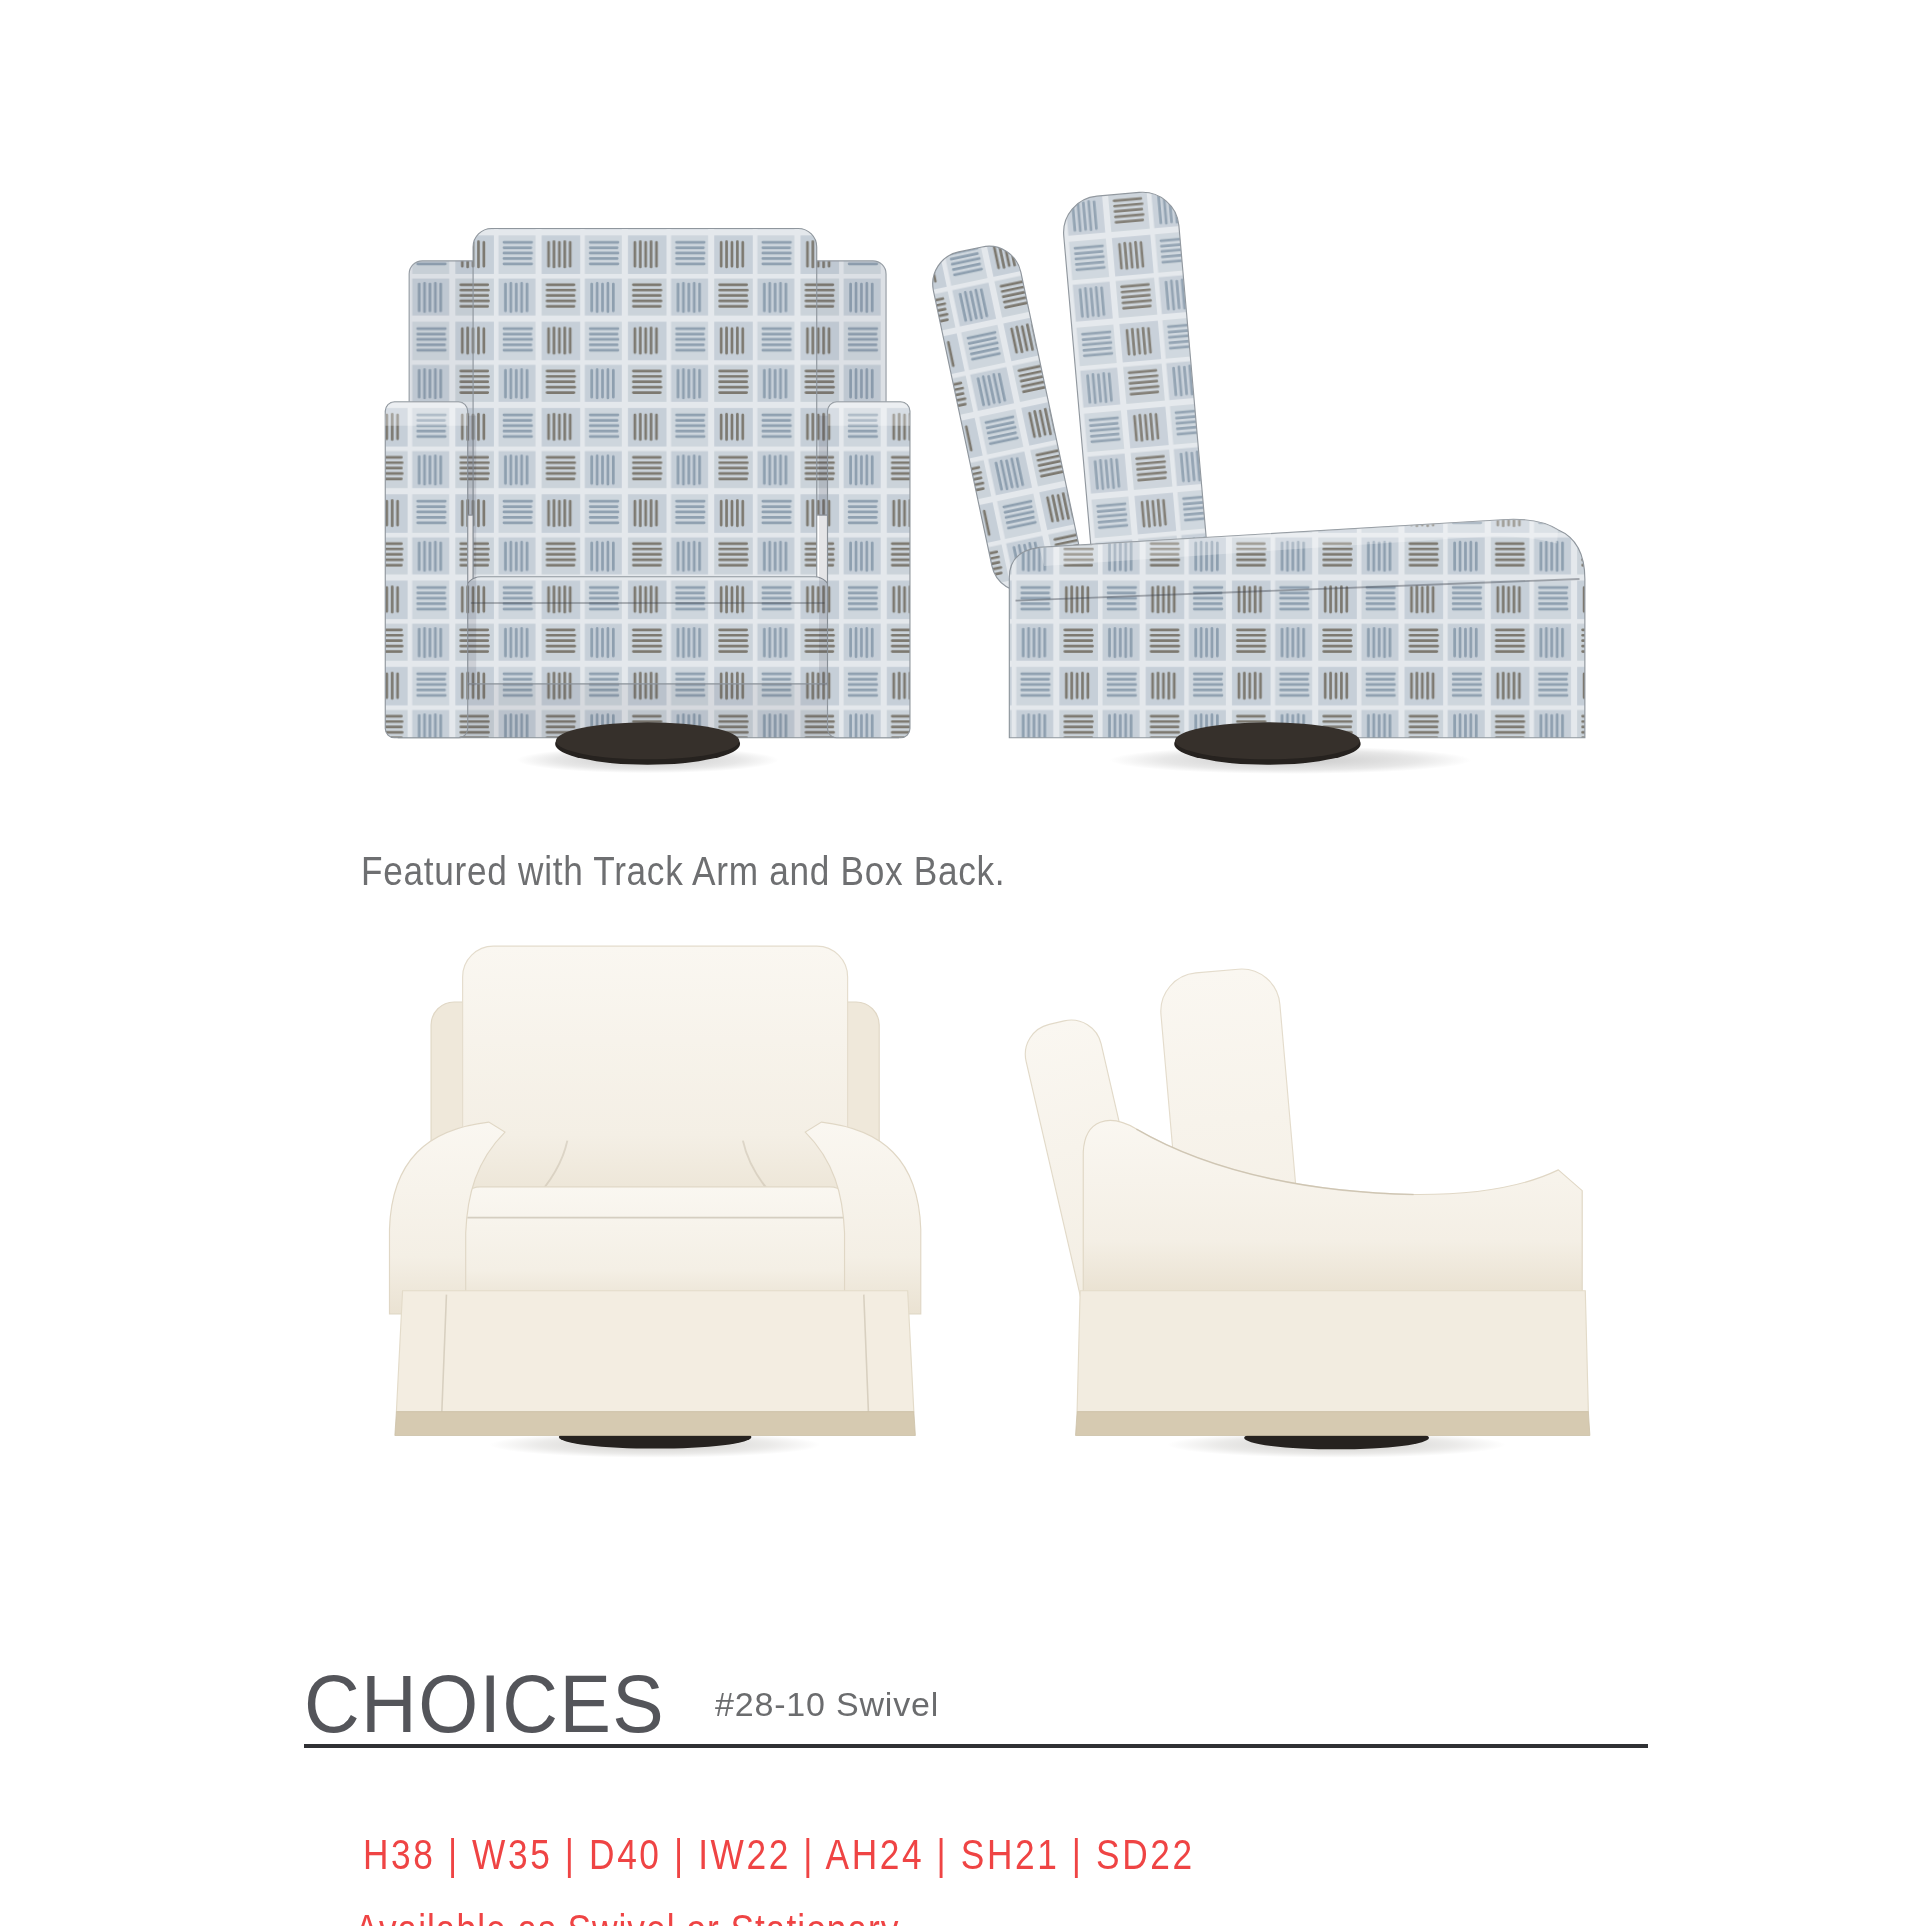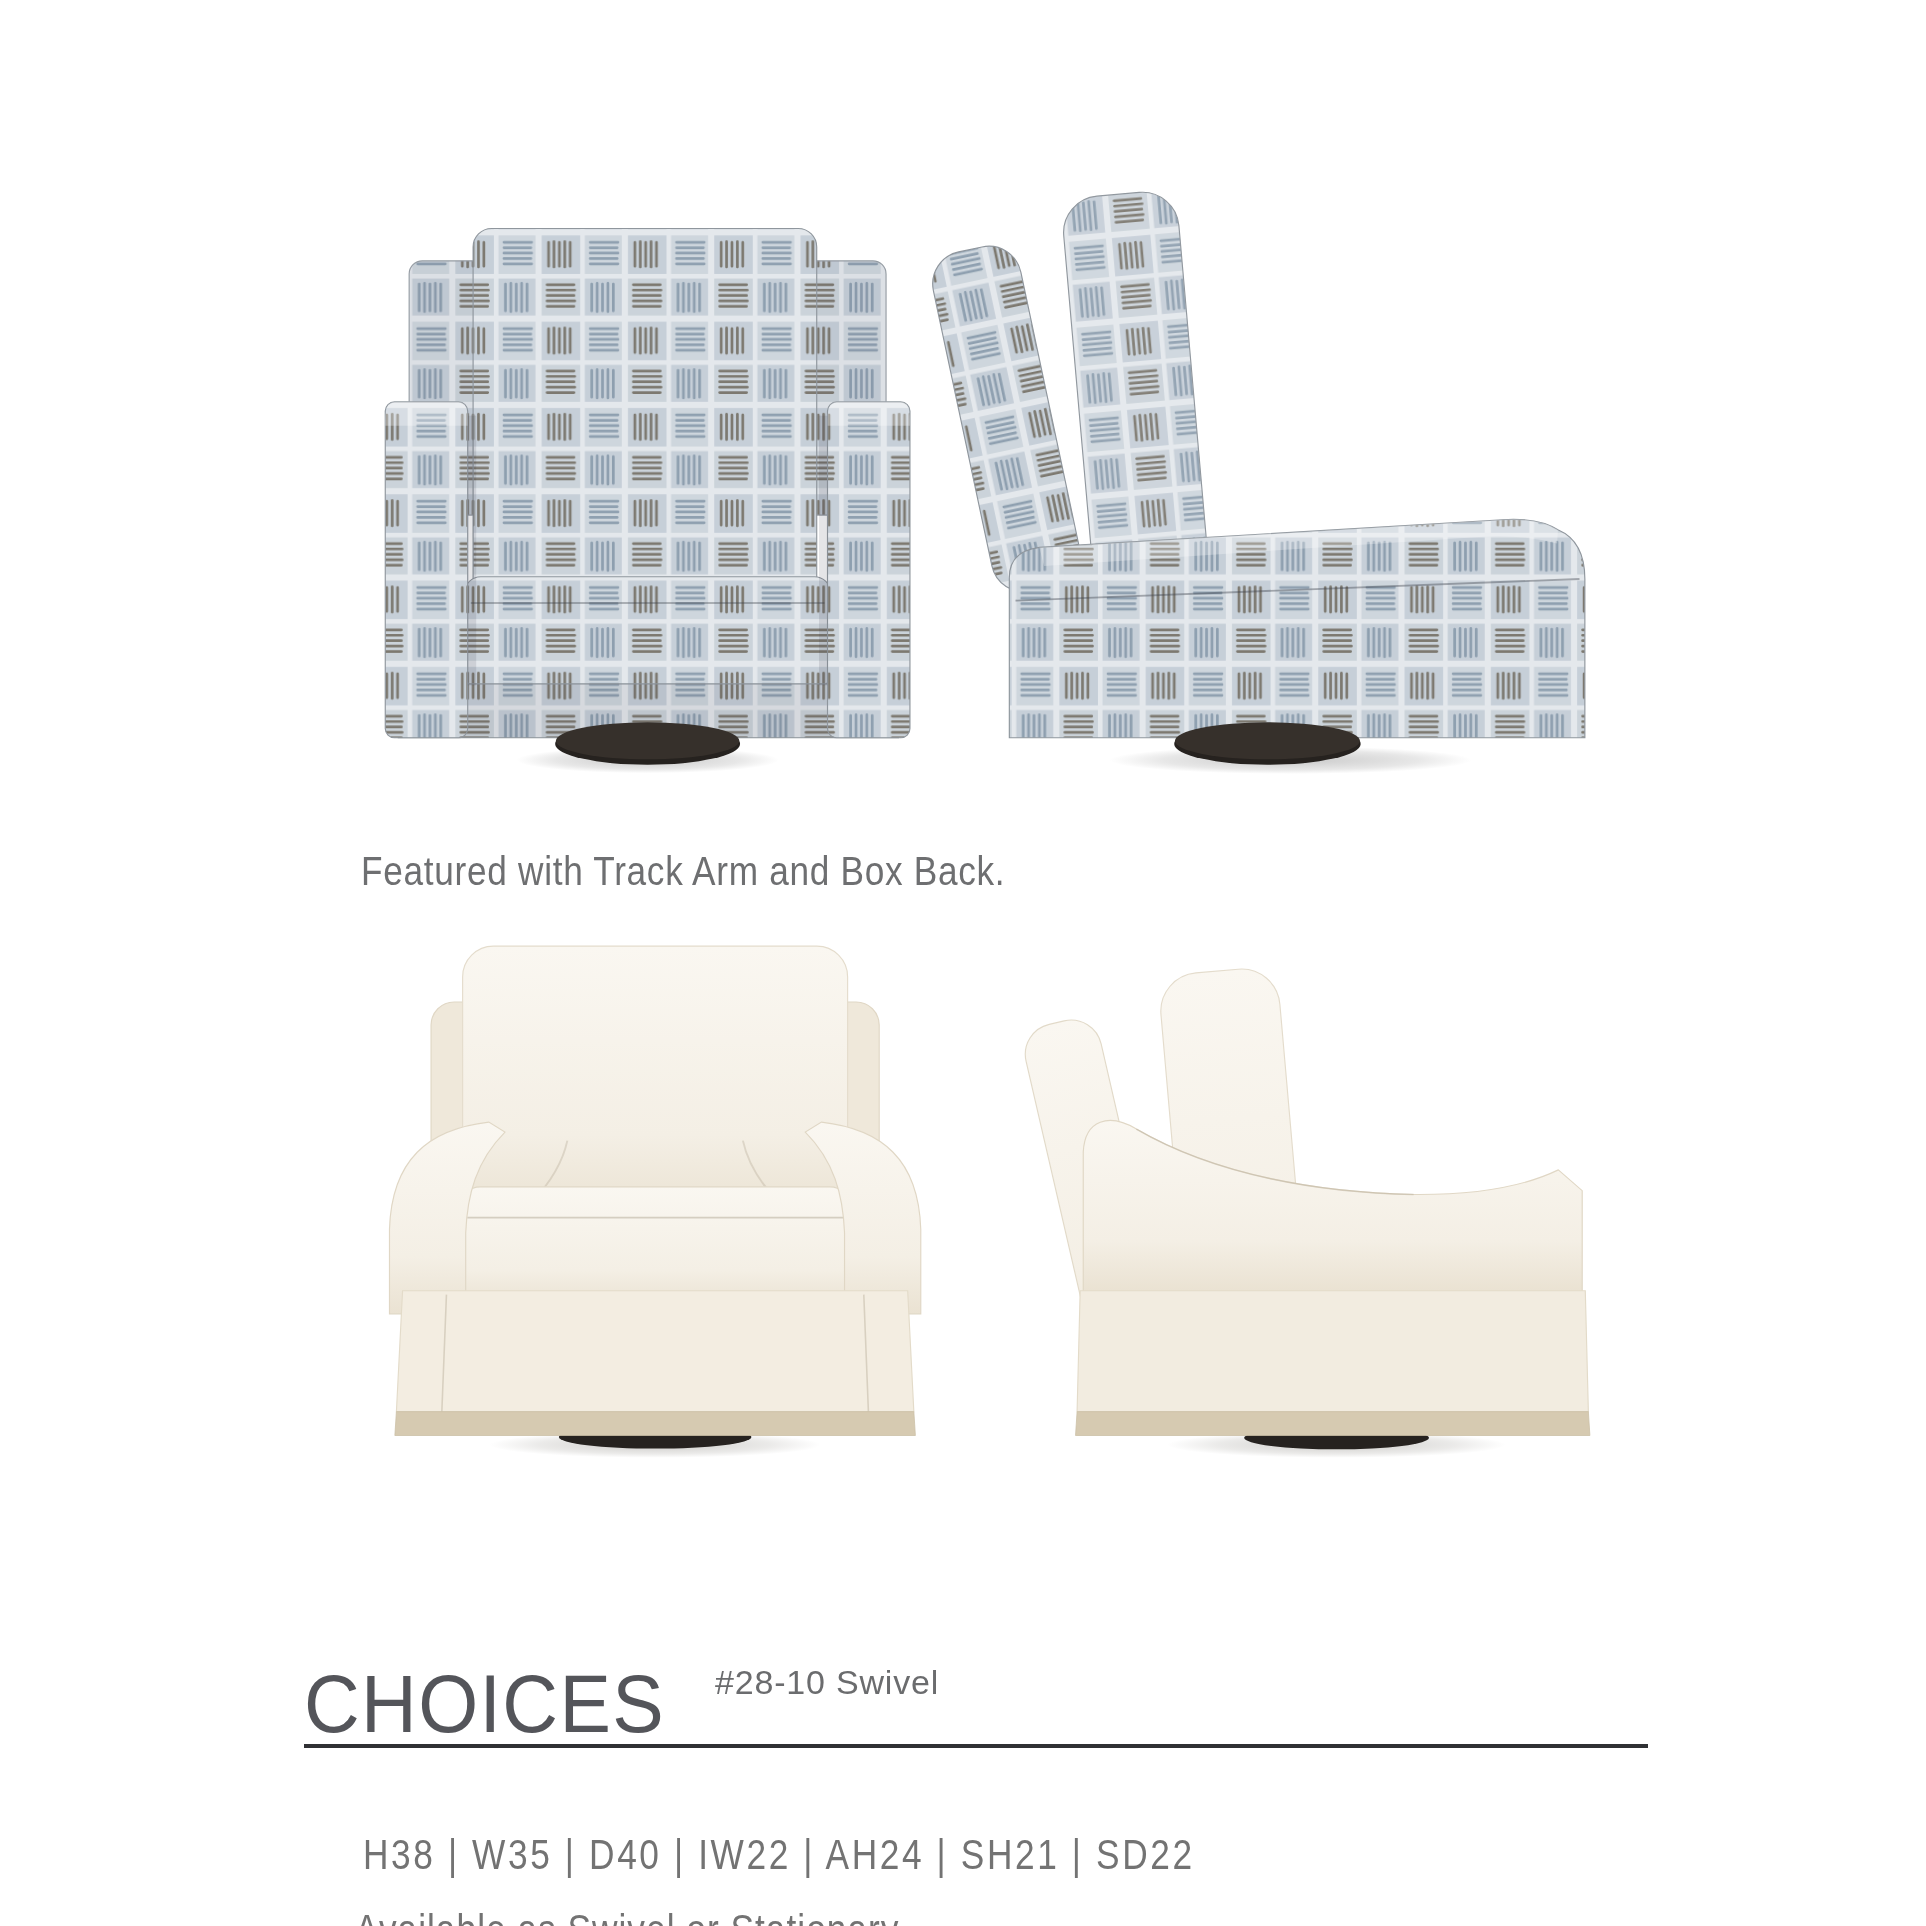--- a/index.html
+++ b/index.html
@@ -1,24 +1,24 @@
 <!DOCTYPE html>
 <html style="font-size:6.2px"><head>
 <meta charset="utf-8">
 <style>
   html,body{margin:0;padding:0;background:#ffffff;}
   #page{position:relative;width:1965px;height:2542px;background:#ffffff;overflow:hidden;
         font-family:"Liberation Sans", sans-serif;color:#5e5f62;}
   .abs{position:absolute;}
-  .body-line{font-size:42px;letter-spacing:1.2px;color:#737373;white-space:pre;}
+  .body-line{font-size:42px;letter-spacing:1.2px;color:#ef4444;white-space:pre;}
   .specs{letter-spacing:3.1px;}
   .cond{display:inline-block;transform:scaleX(.84);transform-origin:0 50%;}
   .cond-c{display:inline-block;transform:scaleX(.88);transform-origin:0 50%;}
   .caption{font-size:40px;color:#6e6f71;letter-spacing:0.8px;white-space:pre;}
-  #product-heading{left:304px;top:1663px;display:flex;align-items:flex-start;}
+  #product-heading{left:304px;top:1663px;display:flex;align-items:center;}
   .product-name{font-size:82px;color:#54555a;letter-spacing:1.5px;line-height:1;
                 display:inline-block;transform:scaleX(.94);transform-origin:0 80%;}
   .style-number{font-size:34px;color:#6b6c6e;margin-left:27px;letter-spacing:0.8px;white-space:pre;}
   .rule{left:304px;top:1744px;width:1344px;height:3.5px;background:#303134;}
 </style>
 </head>
 <body>
 
 <div id="page">
 

